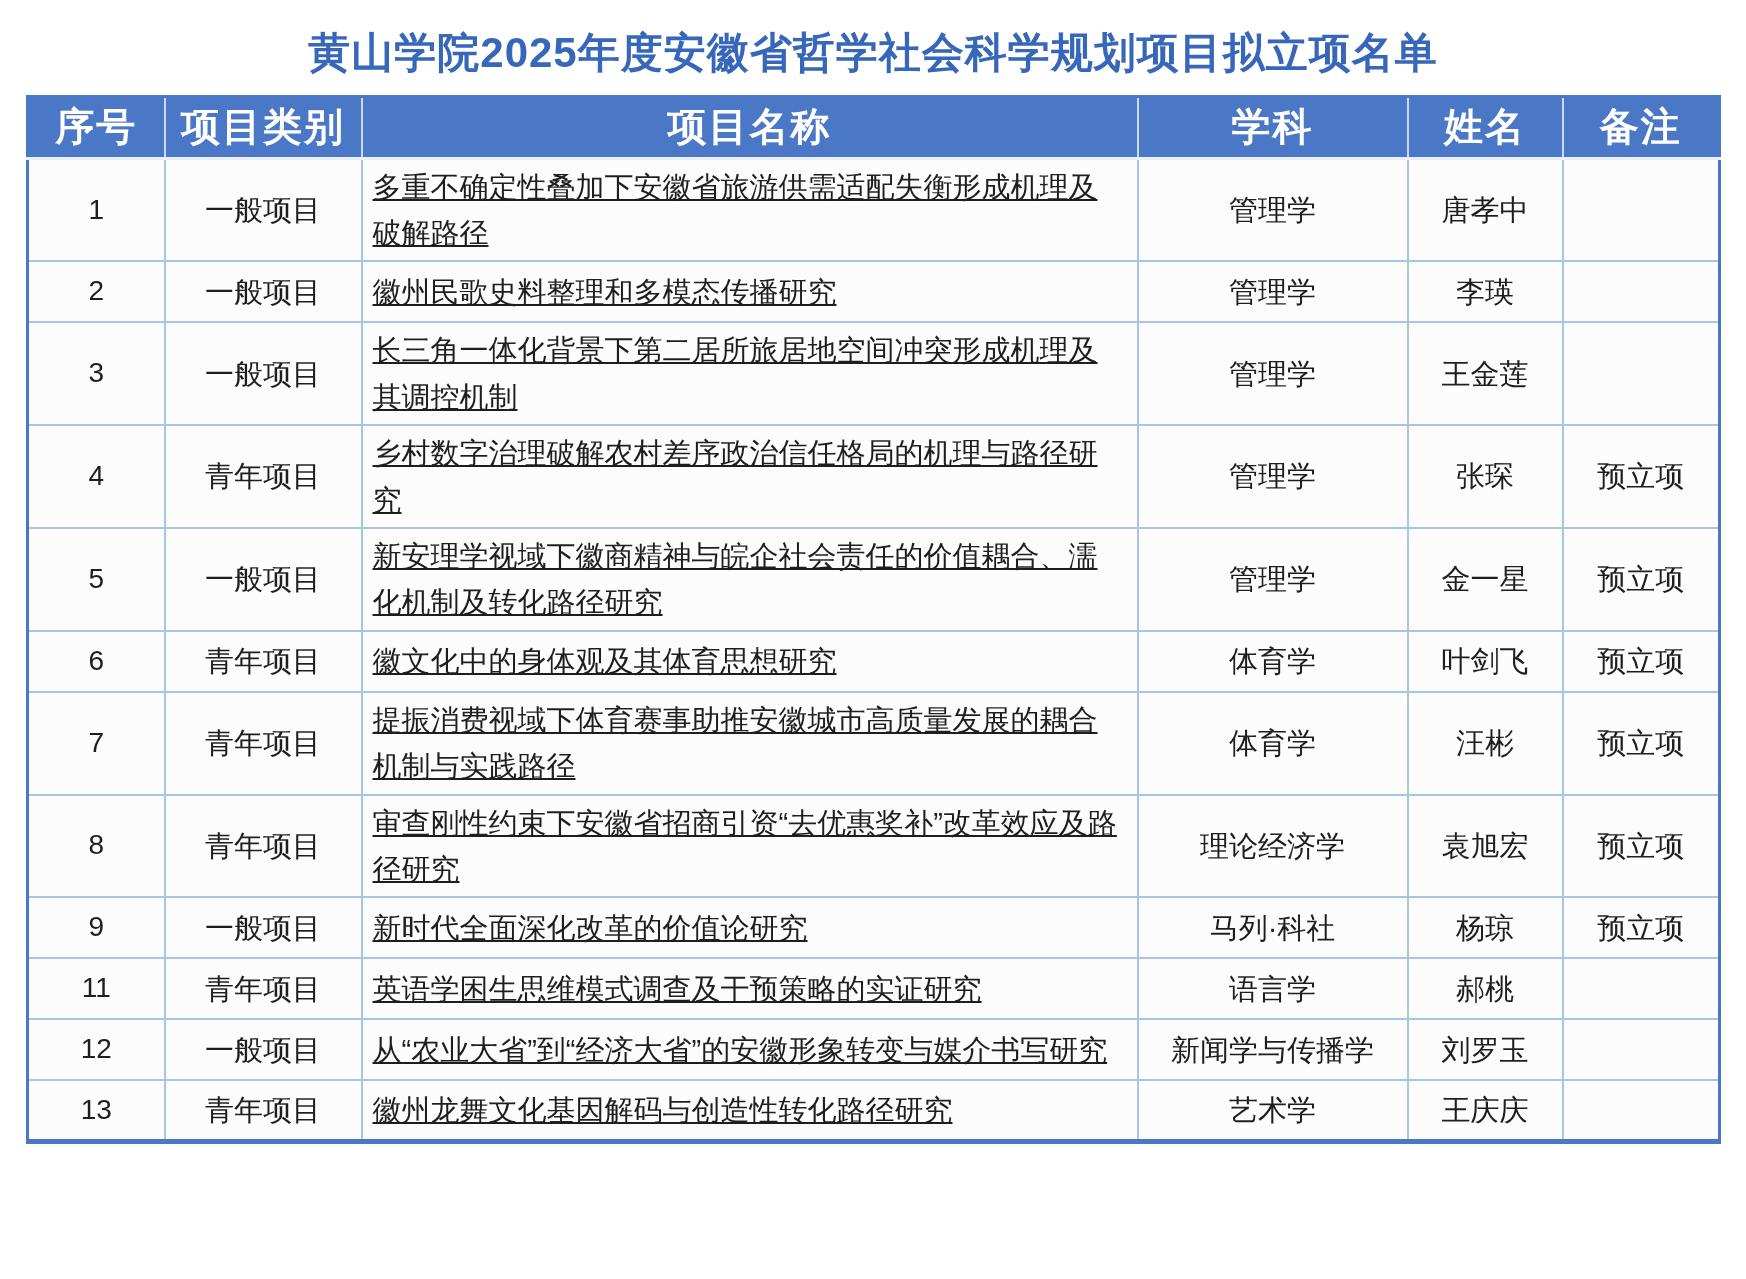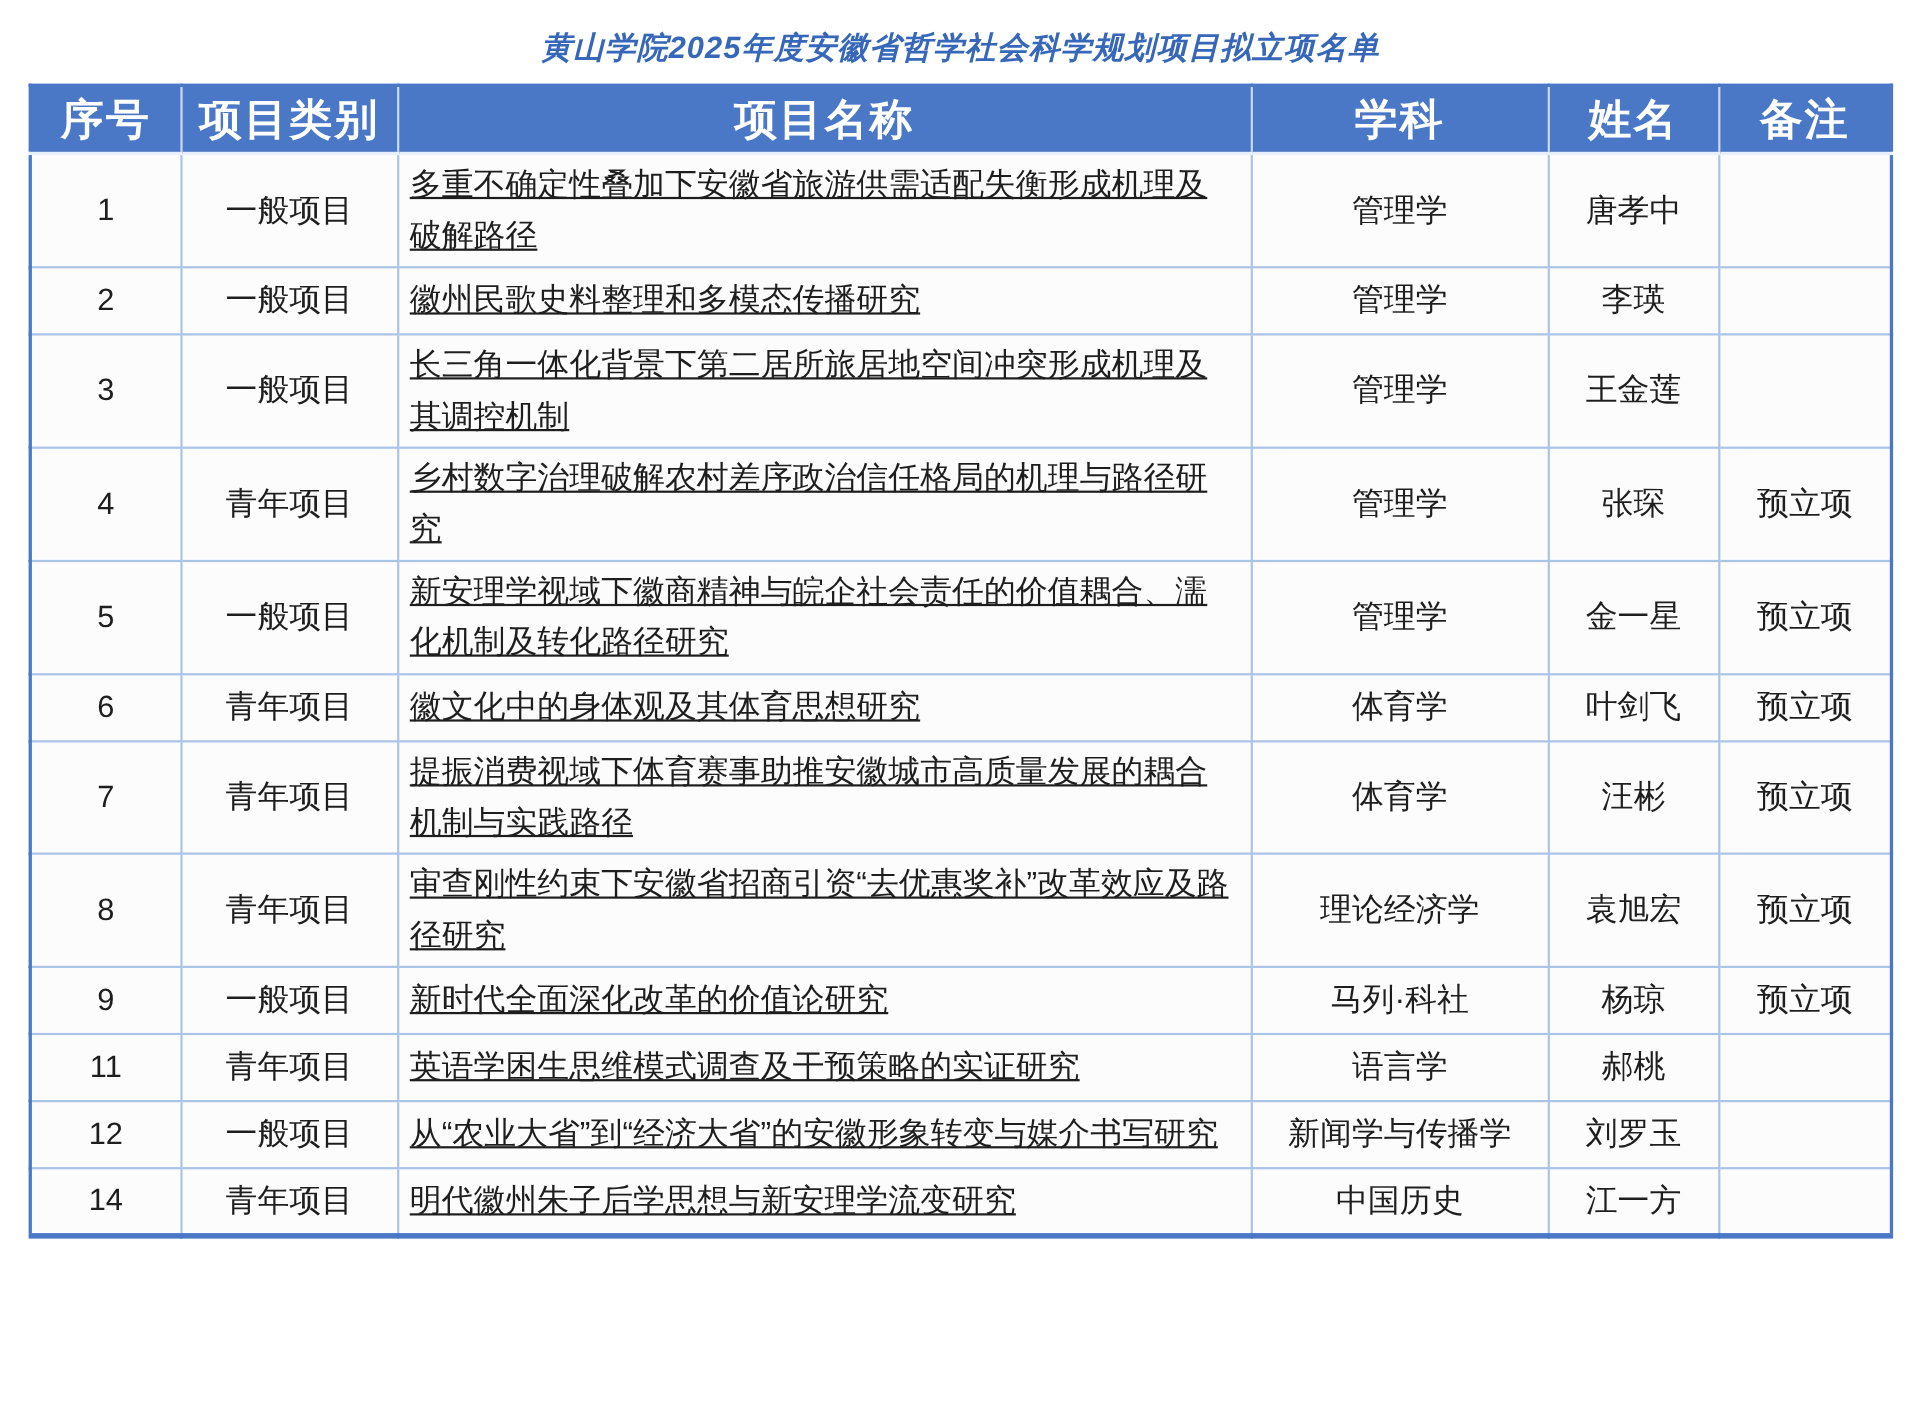--- a/index.html
+++ b/index.html
@@ -7,26 +7,25 @@
     padding:0;
     background:#ffffff;
     width:1746px;
     height:1279px;
     overflow:hidden;
     font-family:"Liberation Sans","DejaVu Sans",sans-serif;
   }
   .page-title{
     margin:26px 20px 0 20px;
     text-align:center;
-    font-size:28px;
+    font-size:42px;
     font-weight:bold;
     color:var(--title-text,#3767b9);
     letter-spacing:1px;
     line-height:1.3;
-    font-style:italic;
   }
   .table-wrap{
     margin:14px 26px 0 26px;
   }
   table.projects{
     width:1692px;
     border-collapse:collapse;
     table-layout:fixed;
     border:3px solid var(--outer-border,#4a78c6);
     border-bottom-width:5px;
@@ -176,22 +175,22 @@
   </tr>
         <tr>
     <td class="c-index">12</td>
     <td class="c-category">一般项目</td>
     <td class="c-name">从“农业大省”到“经济大省”的安徽形象转变与媒介书写研究</td>
     <td class="c-discipline">新闻学与传播学</td>
     <td class="c-person">刘罗玉</td>
     <td class="c-remark"></td>
   </tr>
         <tr>
-    <td class="c-index">14</td>
+    <td class="c-index">13</td>
     <td class="c-category">青年项目</td>
-    <td class="c-name">明代徽州朱子后学思想与新安理学流变研究</td>
-    <td class="c-discipline">中国历史</td>
-    <td class="c-person">江一方</td>
+    <td class="c-name">徽州龙舞文化基因解码与创造性转化路径研究</td>
+    <td class="c-discipline">艺术学</td>
+    <td class="c-person">王庆庆</td>
     <td class="c-remark"></td>
   </tr>
       </tbody>
   </table>
 </div>
 
 </body></html>

